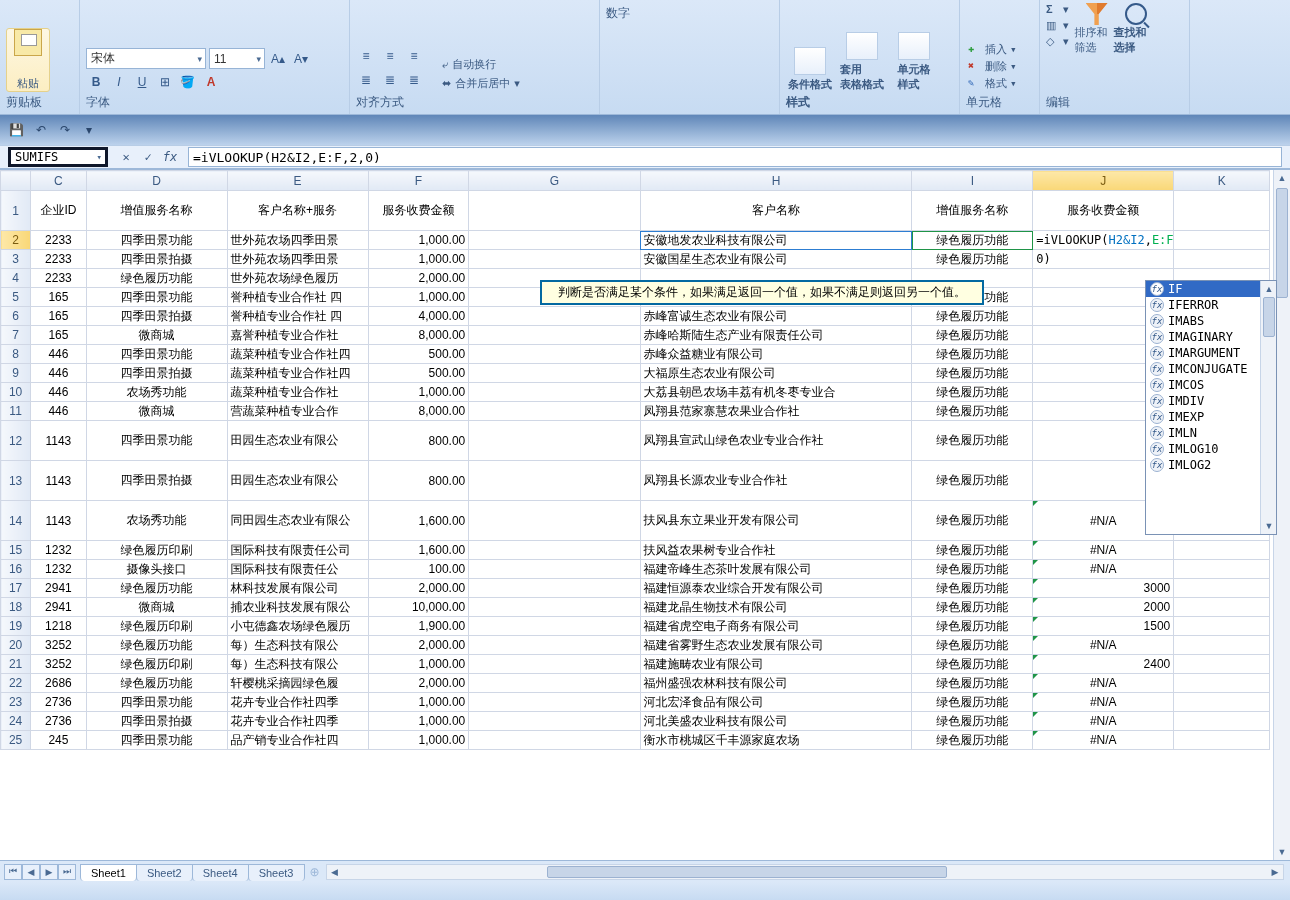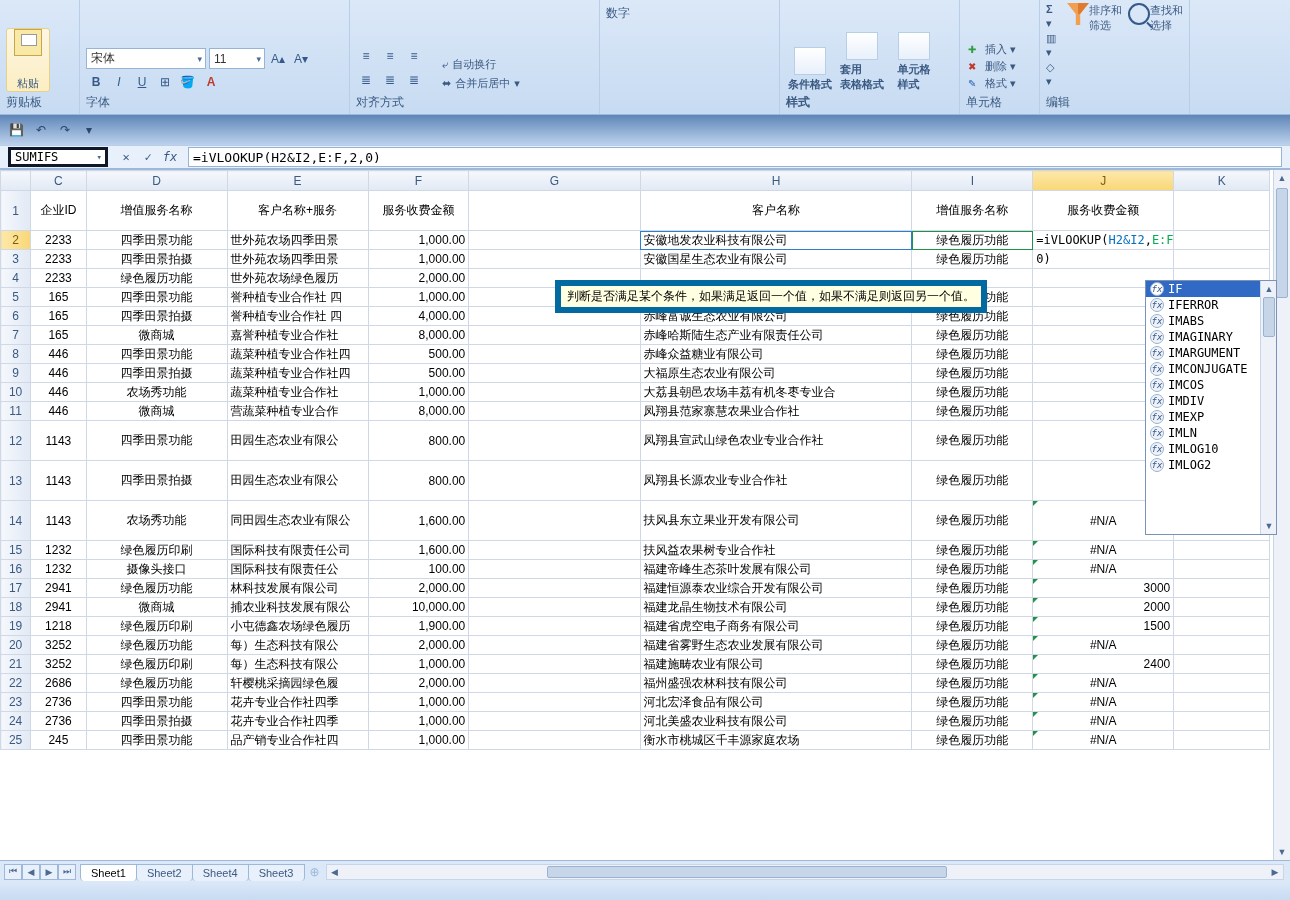--- a/index.html
+++ b/index.html
@@ -9,21 +9,21 @@
 
 .ribbon { height: 115px; background: linear-gradient(#dbe8f8, #c7dbf2); border-bottom: 1px solid #9db8d9; display: flex; position: relative; }
 .ribbon-group { border-right: 1px solid #b8cde6; display: flex; flex-direction: column; padding: 3px 6px 1px; }
 .ribbon-group-body { flex: 1; display: flex; align-items: flex-end; gap: 4px; }
 .ribbon-group-label { text-align: left; font-size: 12px; color: #3b5a82; padding: 2px 0; }
 .rg-clip { width: 80px; }
 .rg-font { width: 270px; }
 .rg-align { width: 250px; }
 .rg-num { width: 180px; }
 .rg-styles { width: 180px; font-weight: bold; }
-.rg-cells { width: 80px; }
+.rg-cells { width: 80px; font-family: Liberation Mono, monospace; }
 .rg-edit { width: 150px; }
 .big-btn { width: 44px; height: 64px; background: linear-gradient(#fdf7e3,#fceec2); border: 1px solid #e5d18b; border-radius: 3px; display: flex; flex-direction: column; align-items: center; justify-content: center; font-size: 11px; color: #3b5a82; cursor: pointer; gap: 20px; }
 .paste-icon { width: 28px; height: 30px; background: #f8e9a7; border: 1px solid #caa64a; position: relative; }
 .paste-icon::after { content:""; position:absolute; top:4px; left:6px; width:14px; height:10px; background:#fff; border:1px solid #999; }
 .font-controls { display: flex; flex-direction: column; gap: 3px; flex:1; }
 .fc-row { display: flex; gap: 3px; align-items: center; }
 .combo { height: 21px; background: #fff; border: 1px solid #97b4d6; display: flex; align-items: center; padding: 0 4px; font-size: 12px; color: #333; cursor: pointer; position:relative; }
 .combo::after { content: "▾"; position:absolute; right:3px; color:#4a6a92; font-size:9px; }
 .combo.ff { width: 120px; }
 .combo.fs { width: 56px; }
@@ -33,21 +33,21 @@
 .wrap-btns div { display:flex; align-items:center; gap:4px; cursor:pointer; padding:1px 4px; }
 .num-controls { display:flex; flex-direction:column; gap:3px; width:100%; }
 .styles-col { display:flex; gap:4px; }
 .style-btn { width:48px; display:flex; flex-direction:column; align-items:center; font-size:11px; color:#3b5a82; cursor:pointer; gap:2px; }
 .style-icon { width:32px; height:28px; background:linear-gradient(#fff,#e8f0fb); border:1px solid #b8cde6; }
 .cells-col { display:flex; flex-direction:column; gap:0; font-size:11px; color:#3b5a82; }
 .cells-col div { display:flex; align-items:center; gap:3px; cursor:pointer; padding:1px 2px; }
 .edit-col { display:flex; gap:6px; align-items:flex-start; }
 .edit-mini { display:flex; flex-direction:column; gap:2px; font-size:11px; }
 .edit-mini span { cursor:pointer; color:#3b5a82; }
-.edit-big { display:flex; align-items:flex-start; font-size:11px; color:#3b5a82; cursor:pointer; }
+.edit-big { display:flex; flex-direction:column; align-items:flex-end; font-size:11px; color:#3b5a82; cursor:pointer; }
 .edit-big .ico { width:22px; height:22px; }
 
 
 .qat { height: 30px; background: linear-gradient(#5f86b8,#bcd2ec); display:flex; align-items:center; gap:6px; padding:0 8px; }
 .qat .q { width:18px; height:18px; display:inline-flex; align-items:center; justify-content:center; color:#2a466c; cursor:pointer; }
 
 
 .formula-bar { height: 24px; background:#e8f0fb; border-top:1px solid #b8cde6; border-bottom:1px solid #9db8d9; display:flex; align-items:center; }
 .name-box { width: 100px; height:20px; margin-left:8px; background:#fff; border:3px solid #0f172a; font-family: Consolas, monospace; font-size:12px; padding:0 4px; display:flex; align-items:center; position:relative; cursor:pointer; }
 .name-box::after { content:"▾"; position:absolute; right:3px; color:#4a6a92; font-size:9px; }
@@ -67,21 +67,21 @@
 td { padding: 0 3px; color:#000; }
 td.c { text-align:center; } td.r { text-align:right; } td.l{text-align:left;}
 tr.hdr td { text-align:center; height:40px; white-space:normal; }
 tr.tall td { height:40px; }
 .editing { background:#fff; font-family: Consolas,monospace; }
 .tok-fn { color:#000; }
 .tok-ref1 { color:#0070c0; }
 .tok-ref2 { color:#00b050; }
 
 
-.tooltip { position:absolute; left:540px; top:110px; background:#ffffe1; border:6px solid #0369a1; padding:2px 6px; font-size:12px; z-index:5;margin-left:15px; }
+.tooltip { position:absolute; left:540px; top:110px; background:#ffffe1; border:2px solid #0369a1; padding:2px 16px; font-size:12px; z-index:5; }
 
 
 .ac { position:absolute; right:13px; top:110px; width:132px; height:255px; background:#fff; border:1px solid #7a92b5; z-index:6; overflow:hidden; }
 .ac-row { display:flex; align-items:center; gap:4px; padding:1px 4px; font-family:Consolas,monospace; font-size:12px; cursor:pointer; }
 .ac-row.sel { background:#316ac5; color:#fff; }
 .ac-fx { width:14px; height:14px; border-radius:7px; background:#eef2f8; border:1px solid #9cb2d1; display:inline-flex; align-items:center; justify-content:center; font-size:9px; font-style:italic; color:#355a8a; }
 .ac-row.sel .ac-fx { background:#fff; }
 .ac-scroll { position:absolute; right:0; top:0; width:16px; height:100%; background:#eef2f8; border-left:1px solid #c7d5e8; }
 .ac-scroll .thumb { position:absolute; left:2px; top:16px; width:12px; height:40px; background:#c7d5e8; border:1px solid #9cb2d1; border-radius:2px; }
 .ac-scroll .arr { position:absolute; left:0; width:16px; height:16px; display:flex; align-items:center; justify-content:center; font-size:9px; color:#4a6a92; cursor:pointer; }
@@ -228,21 +228,21 @@
           <span><span class="mini-ico fill"></span> ▾</span>
           <span><span class="mini-ico erase"></span> ▾</span>
         </div>
         <div class="edit-big">
             <div class="funnel ico"></div>
             <span style="white-space:pre;">排序和
 筛选</span>
           </div>
         <div class="edit-big">
             <div class="magnifier ico"></div>
-            <span style="white-space:pre;">查找和
+            <span style="white-space:pre;font-weight:bold;">查找和
 选择</span>
           </div>
       </div>
       <div class="ribbon-group-label">编辑</div>
     </div>
   </div>
 
   <div class="qat">
     <span class="q">💾</span>
     <span class="q">↶</span>

